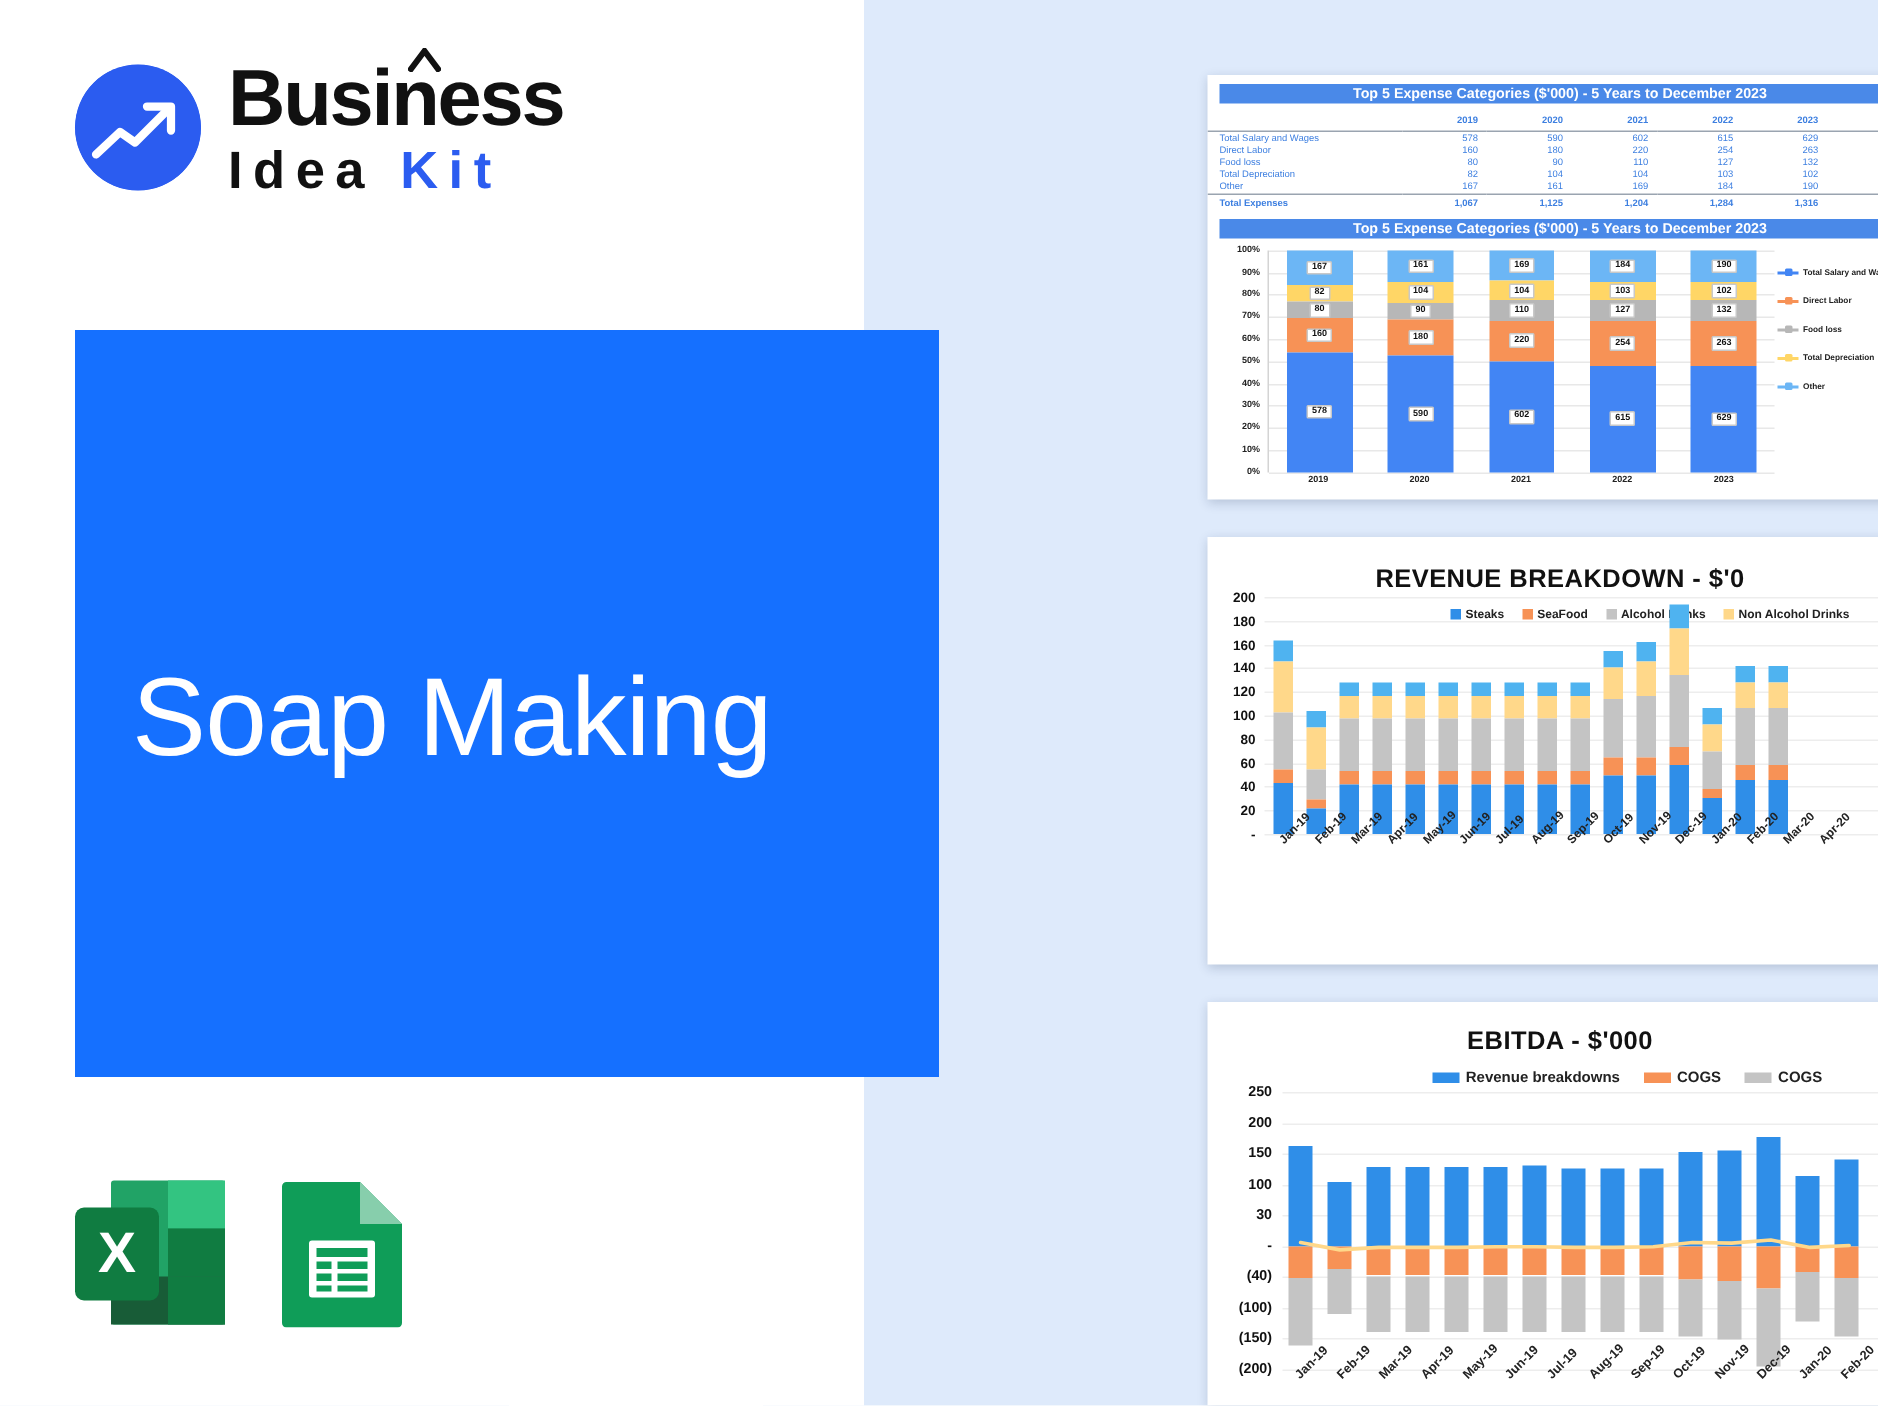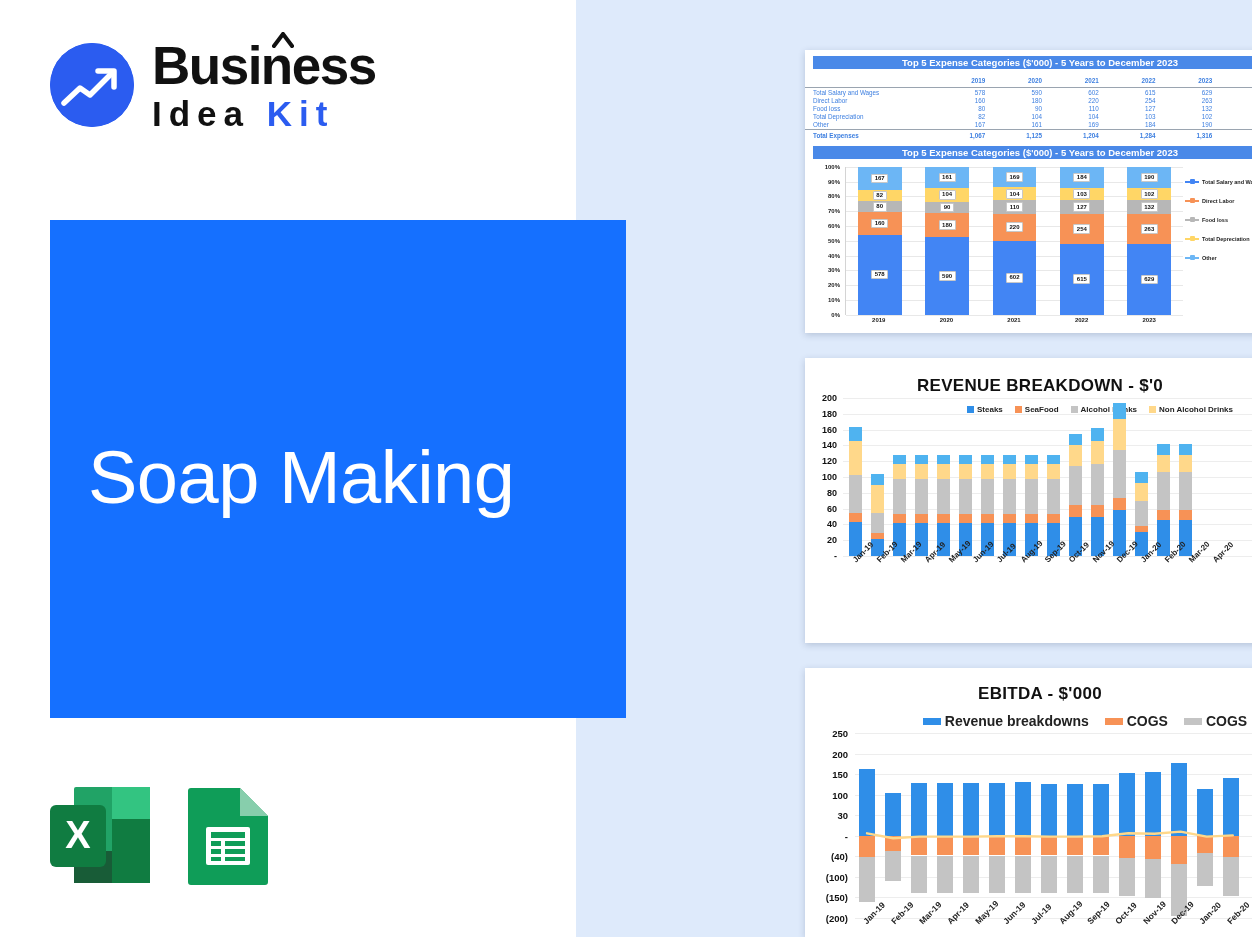--- a/index.html
+++ b/index.html
@@ -162,21 +162,21 @@
 
   
   #card-ebitda { left: 805px; top: 668px; width: 470px; height: 269px; }
   .eb-title {
     text-align: center; font-size: 17px; font-weight: 700; color: #111;
     margin-top: 16px; letter-spacing: 0.3px;
   }
   .eb-legend { display: flex; justify-content: center; gap: 16px; margin-top: 9px; padding-left: 90px; }
   .eb-leg-item { display: flex; align-items: center; gap: 4px; }
   .eb-leg-sw { width: 18px; height: 7px; }
-  .eb-leg-txt { font-size: 14px; font-weight: 700; color: #222; white-space: nowrap; }
+  .eb-leg-txt { font-size: 10px; font-weight: 700; color: #222; white-space: nowrap; }
   .eb-chart { position: relative; height: 190px; margin-top: 4px; }
   .eb-ylabels { position: absolute; left: 0; top: 0; width: 48px; height: 185px; }
   .eb-ylab {
     position: absolute; right: 5px; font-size: 9.5px; font-weight: 700; color: #111;
     transform: translateY(-50%);
   }
   .eb-plot { position: absolute; left: 50px; right: -2px; top: 0; height: 185px; }
   .eb-grid { position: absolute; left: 0; right: 0; border-top: 1px solid #ededed; }
   .eb-bars {
     position: absolute; left: 0; right: 0; top: 0; bottom: 0;

